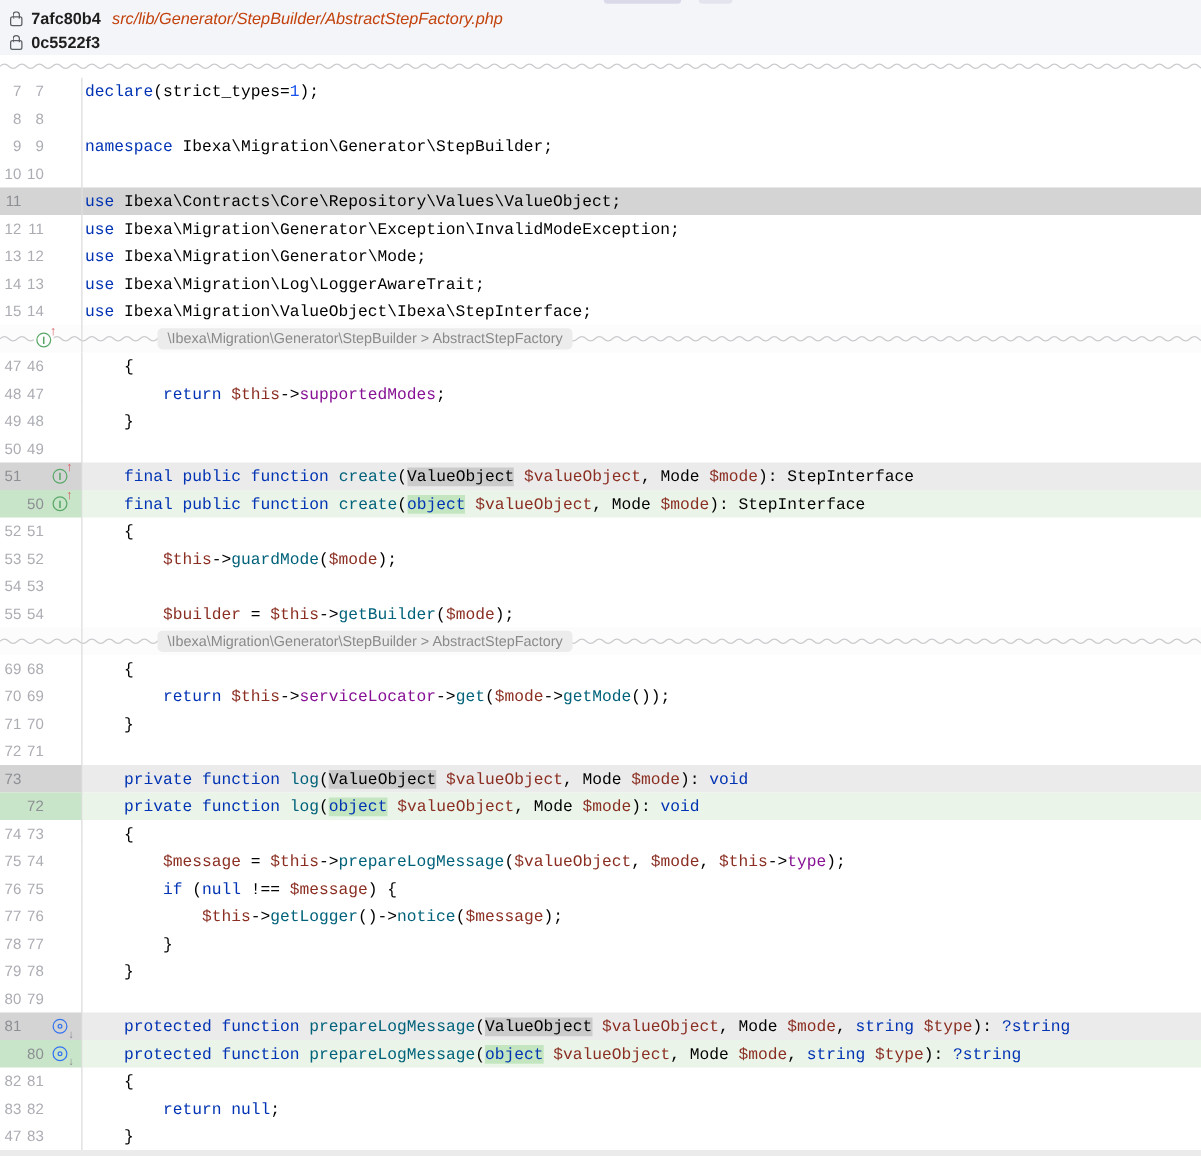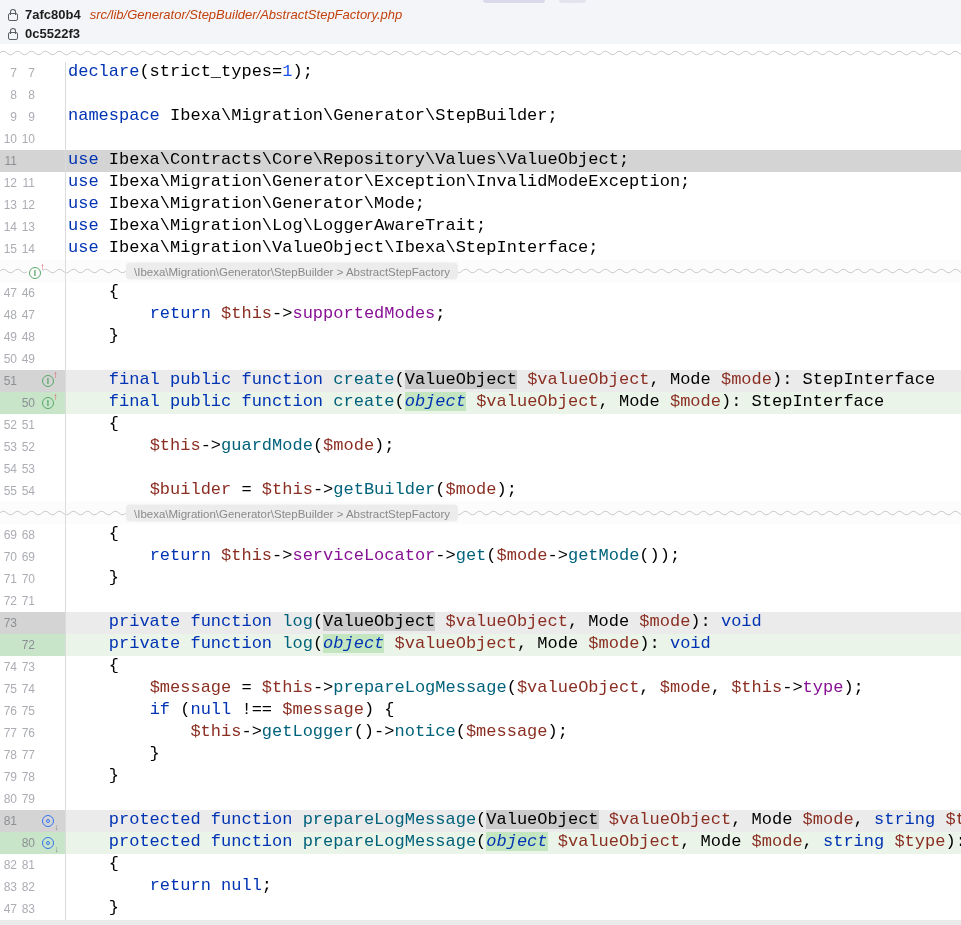--- a/index.html
+++ b/index.html
@@ -30,38 +30,38 @@
   .band-icon-holder { position:absolute; left:29px; top:50%; transform:translateY(-50%);
           z-index:3; background:#fcfcfc; box-shadow:0 0 0 2px #fcfcfc; border-radius:50%; }
 
   
   .row { display:flex; height:22px; width:961px; }
   .gutter { flex:0 0 66px; display:flex; align-items:center; padding-left:2px;
             border-right:1px solid #dbdbdb; font-size:12px; color:#abadb3; }
   .numL { width:15px; text-align:right; }
   .numR { width:16px; text-align:right; margin-left:2px; }
   .iconSlot { width:26px; display:flex; justify-content:center; align-items:center; }
-  .code { flex:1; display:flex; align-items:flex-start; font-family:"Liberation Mono","DejaVu Sans Mono",monospace;
-          font-size:17px; white-space:pre; padding-left:2px; color:#000; }
+  .code { flex:1; display:flex; align-items:center; font-family:"Liberation Mono","DejaVu Sans Mono",monospace;
+          font-size:13px; white-space:pre; padding-left:2px; color:#000; }
 
   .row.delfull .gutter, .row.delfull .code { background:var(--delrow); }
   .row.del .gutter { background:var(--delrow); }
   .row.del .code   { background:var(--delcode); }
   .row.add .gutter { background:var(--addgut); }
   .row.add .code   { background:var(--addcode); }
   .row.del .numL, .row.add .numR, .row.delfull .numL { color:#8c8f94; }
 
   .kw  { color:var(--kw); }
   .num { color:var(--numlit); }
   .fn  { color:var(--fn); }
   .var { color:var(--var); }
   .fld { color:var(--fld); }
   .pl  { color:#000000; }
   .hl-del { background:var(--delword); }
-  .hl-add { background:var(--addword);font-style:italic; }
+  .hl-add { background:var(--addword); }
 
   
   .icon-impl { position:relative; display:inline-flex; width:12px; height:12px;
       border:1.4px solid var(--green); border-radius:50%; align-items:center; justify-content:center;
       color:var(--green); font:bold 8.5px "Liberation Sans",sans-serif; }
   .icon-impl .arr { position:absolute; top:-7px; right:-5px; color:var(--red);
       font-size:10px; font-weight:bold; }
   .icon-ovr { position:relative; display:inline-flex; width:12px; height:12px;
       border:1.6px solid var(--blue); border-radius:50%; align-items:center; justify-content:center; }
   .icon-ovr .dot { width:4px; height:4px; border:1.4px solid var(--blue); border-radius:50%; }

